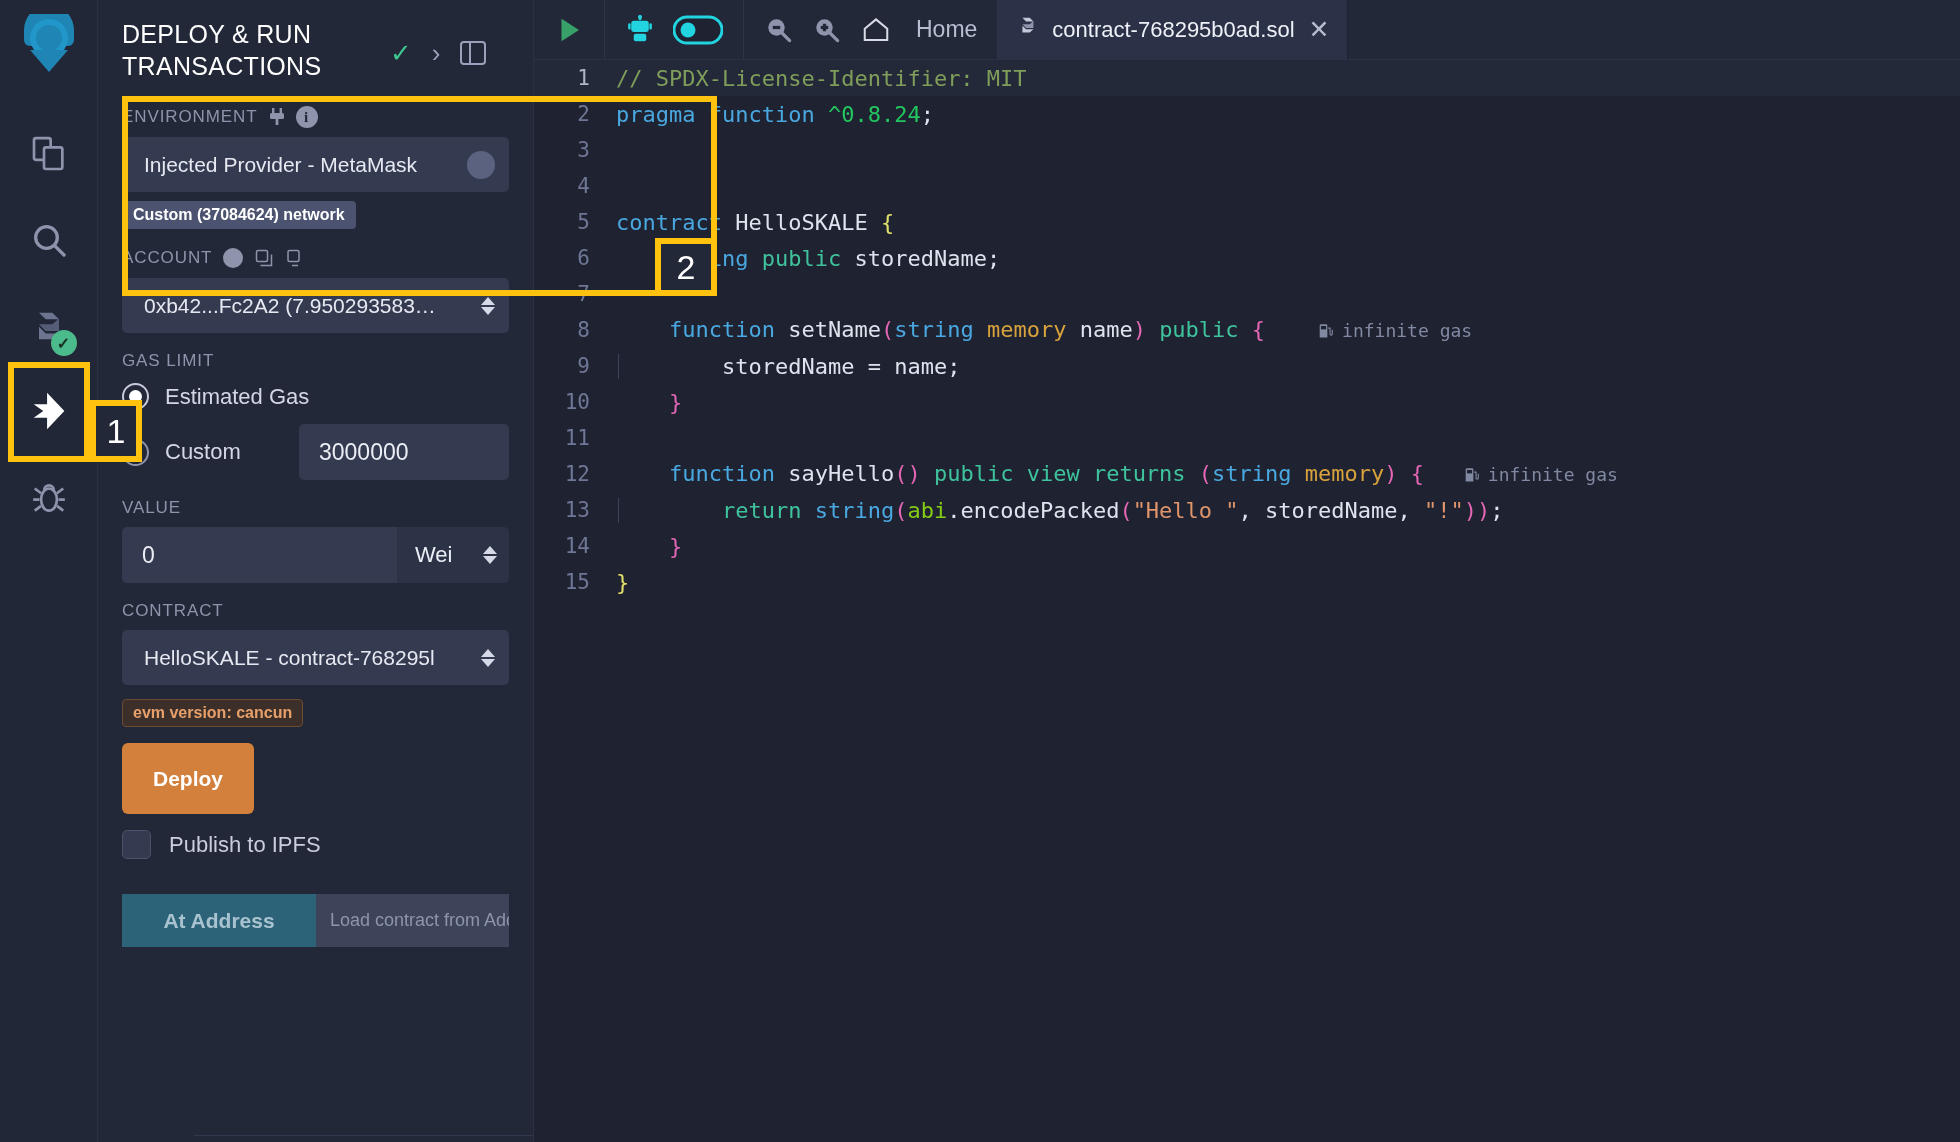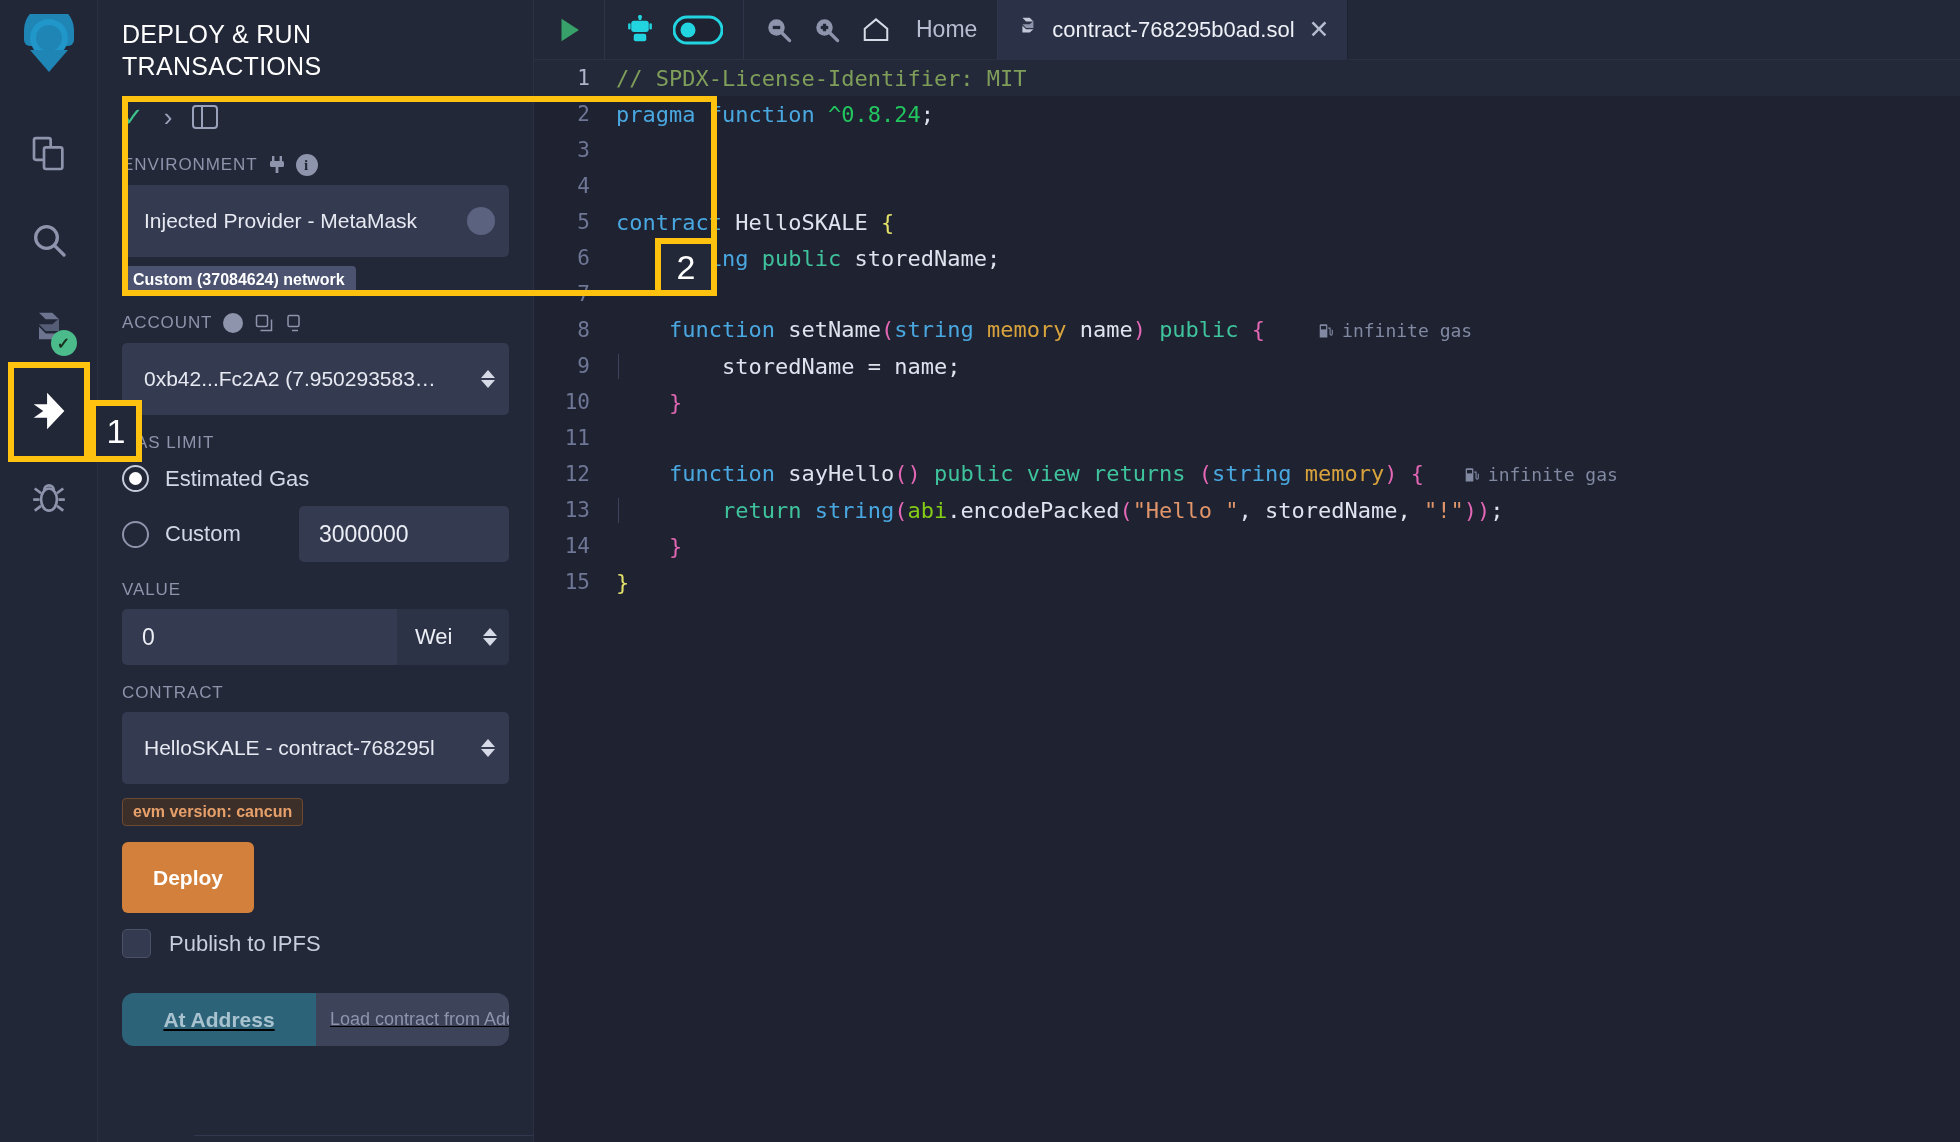--- a/index.html
+++ b/index.html
@@ -38,21 +38,21 @@
 
   
   .panel {
     width: 436px; height: 1142px; background: #232838;
     border-right: 1px solid #2b3043;
     flex: 0 0 436px;
     position: relative;
     overflow: hidden;
   }
   .panel-head {
-    display: flex; align-items: flex-start; padding: 18px 24px 6px 24px; flex-direction: column;
+    display: flex; align-items: flex-start; padding: 18px 24px 6px 24px;
   }
   .panel-title {
     color: #ffffff; font-size: 25px; line-height: 32px; font-weight: 400;
     letter-spacing: .3px; width: 268px;
   }
   .panel-head-icons { display: flex; align-items: center; gap: 20px; padding-top: 22px; }
   .ico-check { color: #3dc68e; font-size: 26px; line-height: 1; }
   .ico-chev { color: #9aa2bb; font-size: 26px; line-height: 1; }
   .ico-layout { width: 26px; height: 24px; border: 2px solid #9aa2bb; border-radius: 4px; position: relative; }
   .ico-layout::after { content:""; position:absolute; left:7px; top:0; bottom:0; width:2px; background:#9aa2bb;}
@@ -63,21 +63,21 @@
     margin: 18px 0 9px 0; display: flex; align-items: center; gap: 10px;
   }
   .fld-label .sub-ic { color: #8d94ab; display:flex; align-items:center;}
   .info-dot {
     width: 22px; height: 22px; border-radius: 50%;
     background: #8d94ab; color: #232838; font-size: 15px; font-weight: bold;
     display: flex; align-items: center; justify-content: center;
     font-family: "Liberation Serif", serif;
   }
   .select {
-    height: 72px; background: #343a4f; border-radius: 5px;
+    height: 55px; background: #343a4f; border-radius: 5px;
     display: flex; align-items: center; padding: 0 14px 0 22px;
     color: #e7e9f2; font-size: 21px; position: relative;
   }
   .select .sel-text { flex: 1; white-space: nowrap; overflow: hidden; }
   .spin { display:flex; flex-direction:column; gap:2px; align-items:center; margin-left:6px; }
   .spin .up, .spin .dn { width:0;height:0;border-left:7px solid transparent;border-right:7px solid transparent; }
   .spin .up { border-bottom:8px solid #d6d9e6; }
   .spin .dn { border-top:8px solid #d6d9e6; }
   .spin-circle { width:28px;height:28px;border-radius:50%;background:#5b6280;display:flex;flex-direction:column;align-items:center;justify-content:center;gap:3px;}
   .spin-circle .up { border-bottom:7px solid #e9ebf3; }
@@ -118,21 +118,21 @@
     font-size: 16px; font-weight: bold; border-radius: 4px; padding: 4px 10px;
   }
   .deploy-btn {
     margin-top: 16px; width: 132px; height: 71px; background: #d2803b;
     border-radius: 6px; color: #ffffff; font-size: 21px; font-weight: bold;
     display:flex; align-items:center; justify-content:center;
   }
   .ipfs-row { display:flex; align-items:center; gap: 18px; margin-top: 16px; }
   .chk { width: 29px; height: 29px; border-radius: 5px; background:#343a4f; border:1px solid #4a5169; flex:0 0 29px;}
   .ipfs-lbl { color: #c9cddd; font-size: 22px; }
-  .ataddr-row { display:flex; margin-top: 35px; height: 53px; border-radius: 12px; overflow:hidden;text-decoration:underline; }
+  .ataddr-row { display:flex; margin-top: 35px; height: 53px; border-radius: 0; overflow:hidden; }
   .ataddr-btn {
     width: 194px; background: #2d6379; color: #a8c3cf; font-size: 21px; font-weight: bold;
     display:flex; align-items:center; justify-content:center;
   }
   .ataddr-inp {
     flex:1; background: #3d4359; color:#8d94ab; font-size: 18px;
     display:flex; align-items:center; padding-left: 14px; overflow:hidden; white-space:nowrap;
   }
   .panel-bottom-line { position:absolute; left:96px; right:0; bottom:6px; height:1px; background:#323850; }
 

